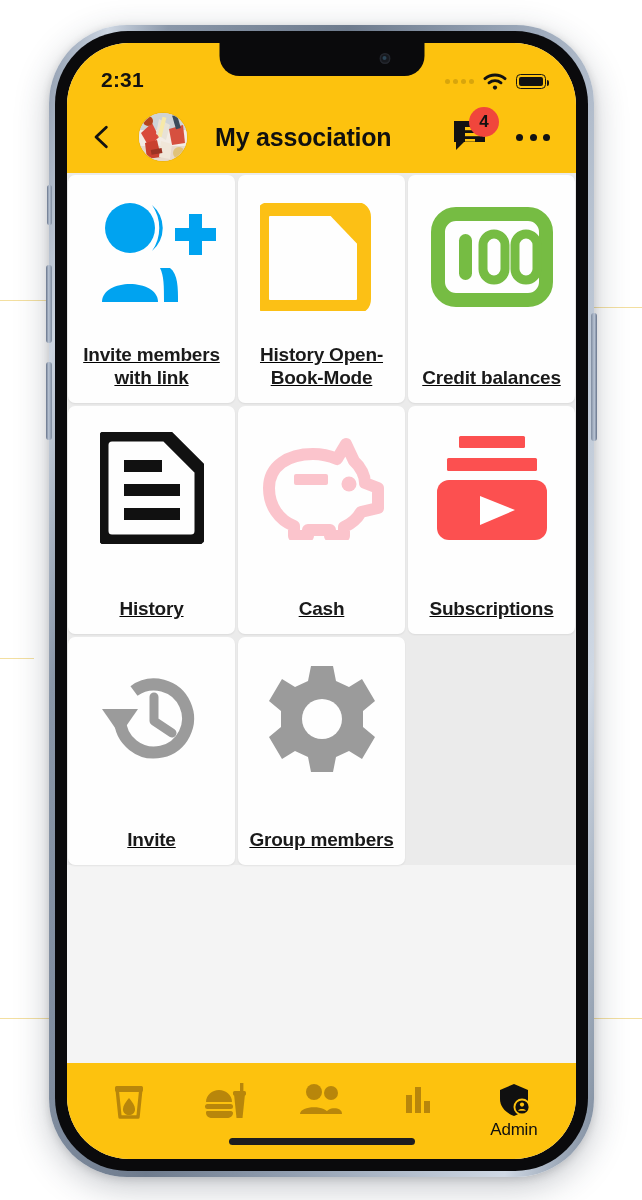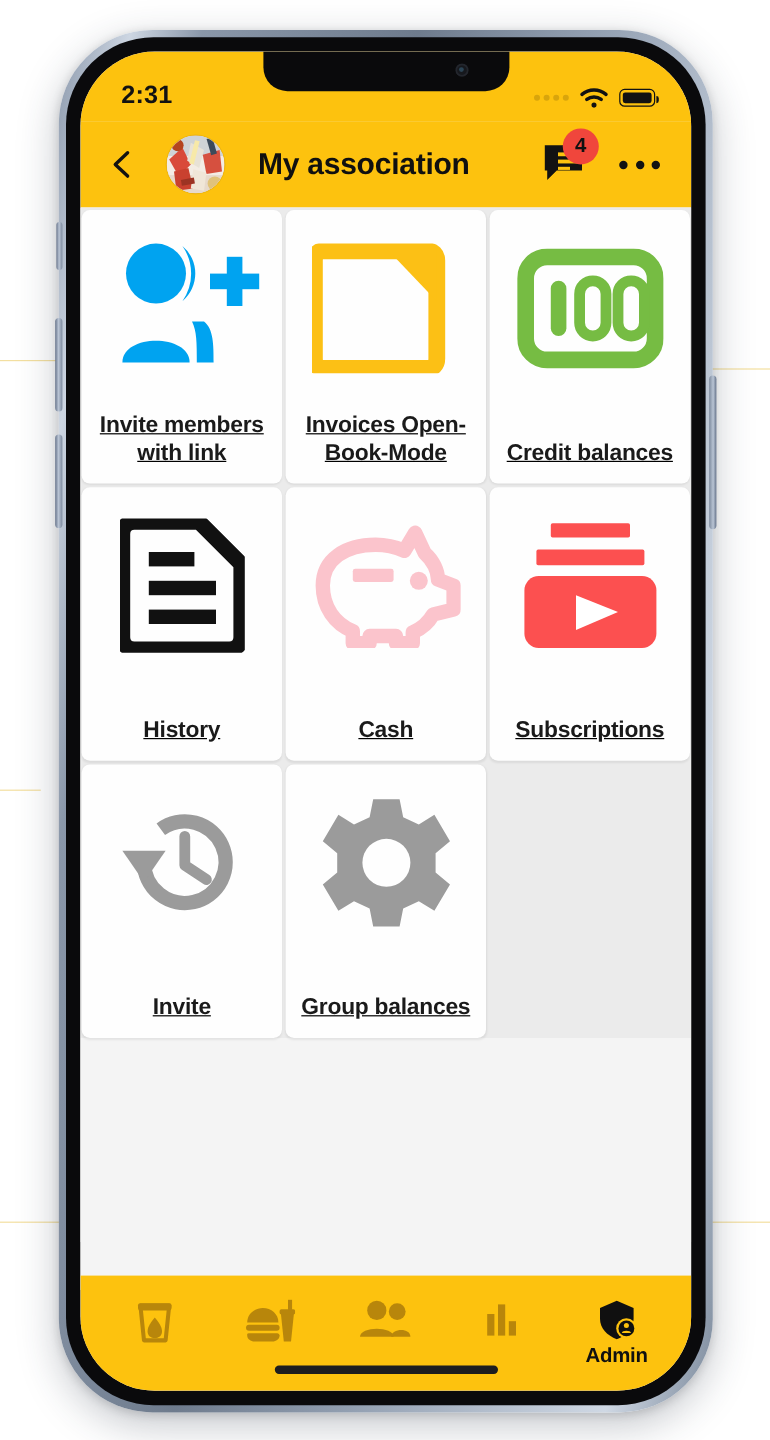--- a/index.html
+++ b/index.html
@@ -121,21 +121,21 @@
   
   .navbar {
     background:#FDC20E; height:96px; display:flex; align-items:flex-start;
     justify-content:space-around; padding:18px 14px 0;
     position:absolute; left:0; right:0; bottom:0;
   }
   .nav-item {
     display:flex; flex-direction:column; align-items:center; gap:3px;
     cursor:pointer; width:20%; padding-top:2px;
   }
-  .nav-item .nlbl { font-size:17px; color:#101010; font-weight:700; letter-spacing:-.2px; }
+  .nav-item .nlbl { font-size:17px; color:#101010; font-weight:400; letter-spacing:-.2px; }
   .home-ind {
     position:absolute; left:50%; transform:translateX(-50%); bottom:14px;
     width:186px; height:7px; border-radius:4px; background:#1d1d1f;
   }
 </style>
 </head>
 <body>
 
 <div class="stage">
 
@@ -238,21 +238,21 @@
               <div class="lbl">Invite members with link</div>
             </div>
 
             <div class="tile">
               <div class="art">
                 <svg width="124" height="108" viewBox="0 0 124 108">
                   <path d="M10 6 H96 C101 6 104 9 104 14 V96 C104 101 101 104 96 104 H10 C5 104 2 101 2 96 V14 C2 9 5 6 10 6 Z" fill="none" stroke="#FCC015" stroke-width="14" stroke-linejoin="round"></path>
                   <path d="M62 4 H104 V48 Z" fill="#FCC015"></path>
                 </svg>
               </div>
-              <div class="lbl">Invoices Open-Book-Mode</div>
+              <div class="lbl">History Open-Book-Mode</div>
             </div>
 
 
             <div class="tile">
               <div class="art">
                 <svg width="122" height="100" viewBox="0 0 122 100">
                   <rect x="7" y="7" width="108" height="86" rx="18" fill="none" stroke="#76BC43" stroke-width="14"></rect>
                   <rect x="28" y="27" width="13" height="46" rx="6.5" fill="#76BC43"></rect>
                   <rect x="52" y="27" width="22" height="46" rx="11" fill="none" stroke="#76BC43" stroke-width="9"></rect>
                   <rect x="84" y="27" width="22" height="46" rx="11" fill="none" stroke="#76BC43" stroke-width="9"></rect>
@@ -309,21 +309,21 @@
               <div class="lbl">Invite</div>
             </div>
 
             <div class="tile">
               <div class="art">
                 <svg width="110" height="110" viewBox="0 0 110 110">
                   <path d="M44 2 H66 L69 17 L82 23 L95 15 L108 37 L96 47 L96 63 L108 73 L95 95 L82 87 L69 93 L66 108 H44 L41 93 L28 87 L15 95 L2 73 L14 63 L14 47 L2 37 L15 15 L28 23 L41 17 Z" fill="#9B9B9B"></path>
                   <circle cx="55" cy="55" r="20" fill="#fefefe"></circle>
                 </svg>
               </div>
-              <div class="lbl">Group balances</div>
+              <div class="lbl">Group members</div>
             </div>
 
           </div>
           <div class="filler"></div>
         </div>
 
         <div class="navbar">
 
           <div class="nav-item">
             <svg width="34" height="38" viewBox="0 0 34 38">

